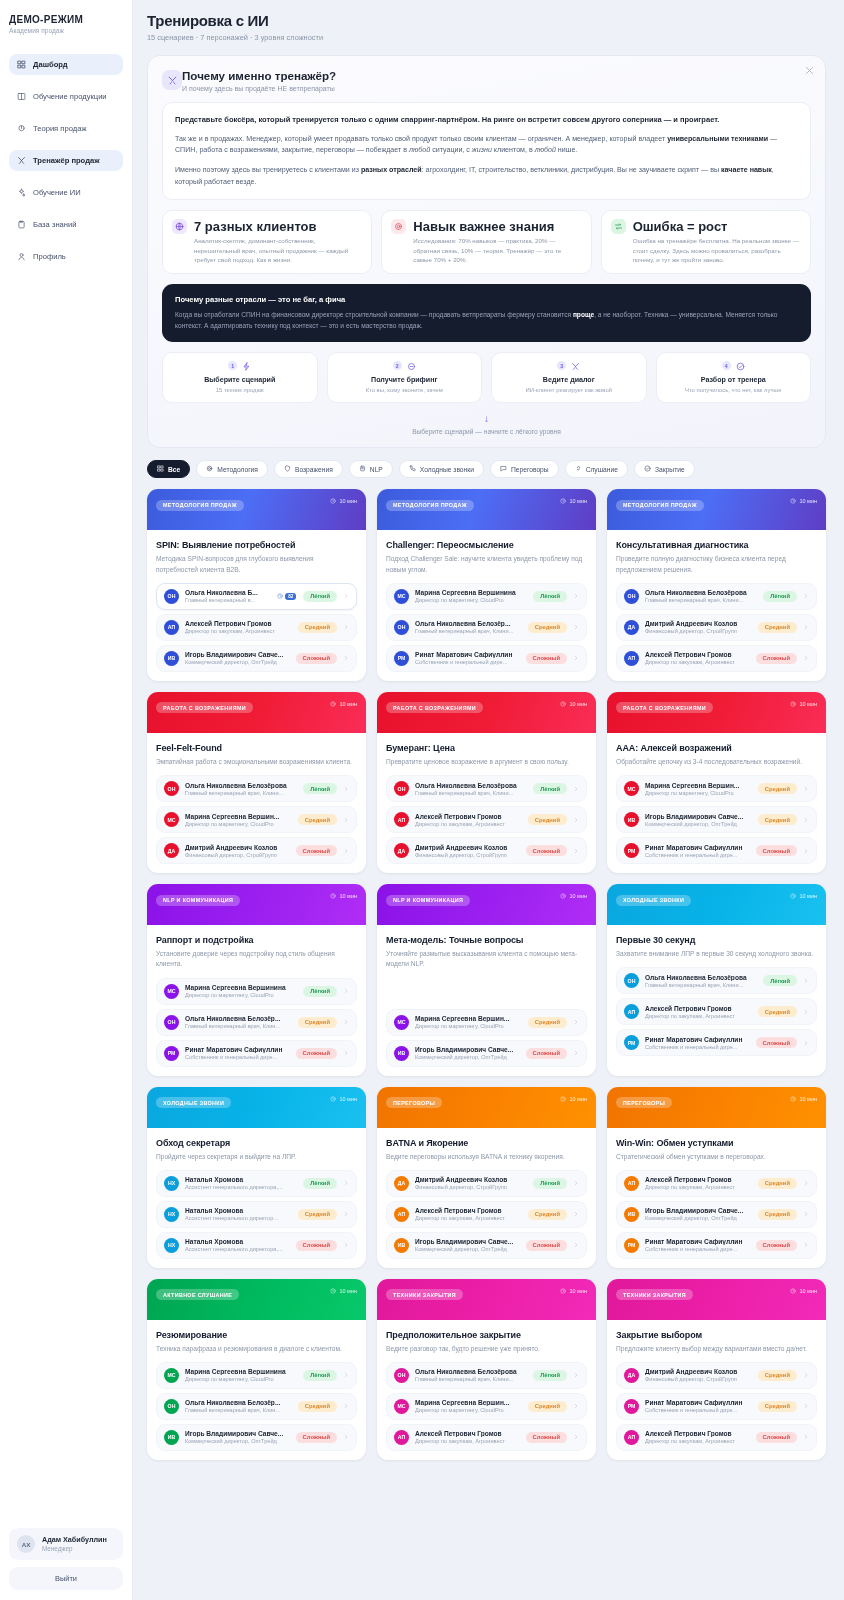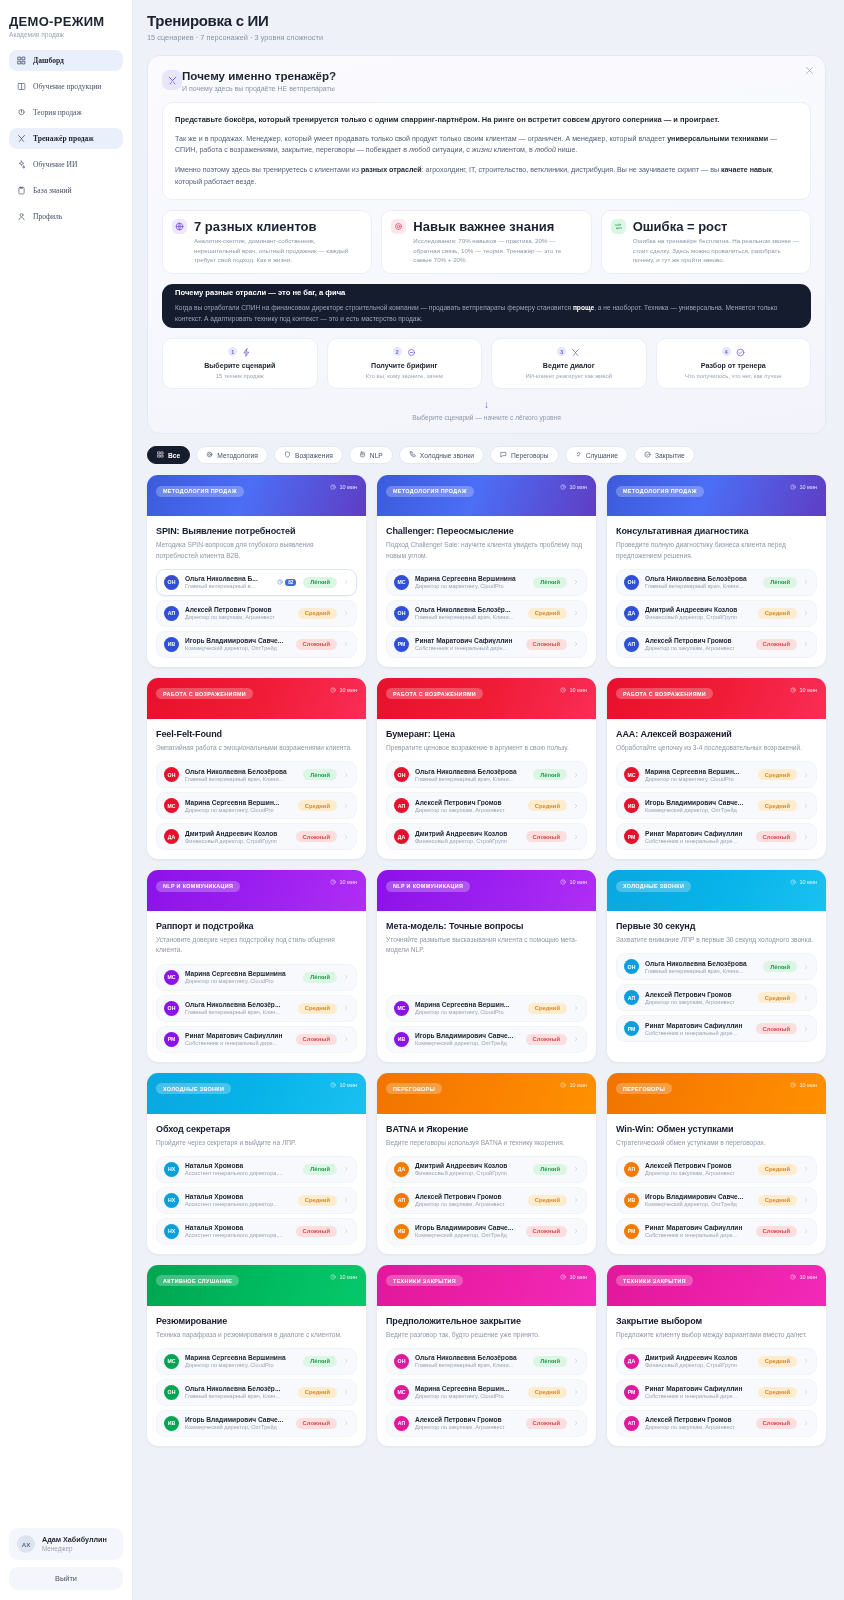--- a/index.html
+++ b/index.html
@@ -14,23 +14,23 @@
   .app { display:flex; width:844px; height:1600px; }
 
   
   .sidebar {
     width:133px; flex:0 0 133px;
     background:#ffffff;
     padding:14px 9px 10px 9px;
     display:flex; flex-direction:column;
     border-right:1px solid #e7ebf2;
   }
-  .brand-title { font-size:13px; font-weight:bold; letter-spacing:.3px; color:#1c2331; }
+  .brand-title { font-size:10px; font-weight:bold; letter-spacing:.3px; color:#1c2331; }
   .brand-sub { font-size:6.6px; color:#9aa4b6; margin-top:2px; }
-  .nav { margin-top:12px; display:flex; flex-direction:column; gap:5px;font-family:Liberation Serif, serif; }
+  .nav { margin-top:20px; display:flex; flex-direction:column; gap:11px; }
   .nav-item {
     display:flex; align-items:center; gap:7px;
     padding:6px 8px; border-radius:8px;
     font-size:7.6px; color:#46506a; cursor:pointer;
   }
   .nav-item.active { background:#eaf0fb; color:#1c2331; font-weight:bold; }
   .nav-ico { width:9px; height:9px; flex:0 0 9px; display:block; color:#5b6680; }
   .nav-item.active .nav-ico { color:#3a4a66; }
   .spacer { flex:1 1 auto; }
   .user-card {
@@ -92,21 +92,21 @@
     padding:8px 9px; display:flex; gap:7px; align-items:flex-start;
   }
   .feat-ico {
     width:15px;height:15px;border-radius:5px;flex:0 0 15px;
     display:flex;align-items:center;justify-content:center;
   }
   .feat-t { font-size:13px; font-weight:bold; color:#1c2331; }
   .feat-d { font-size:6.2px; color:#8d97a9; line-height:1.52; margin-top:2px; }
 
   .dark-box {
-    margin-top:10px; background:#151c2e; border-radius:11px; padding:4px 13px;
+    margin-top:10px; background:#151c2e; border-radius:11px; padding:11px 13px;
   }
   .dark-t { font-size:7.6px; font-weight:bold; color:#fff; }
   .dark-d { font-size:6.6px; color:#98a2b8; line-height:1.65; margin-top:6px; }
   .dark-d b { color:#fff; }
 
   .steps { display:flex; gap:9px; margin-top:10px; }
   .step {
     flex:1 1 0; background:#fff; border:1px solid #eceef6; border-radius:10px;
     padding:8px 6px 9px; text-align:center;
   }

